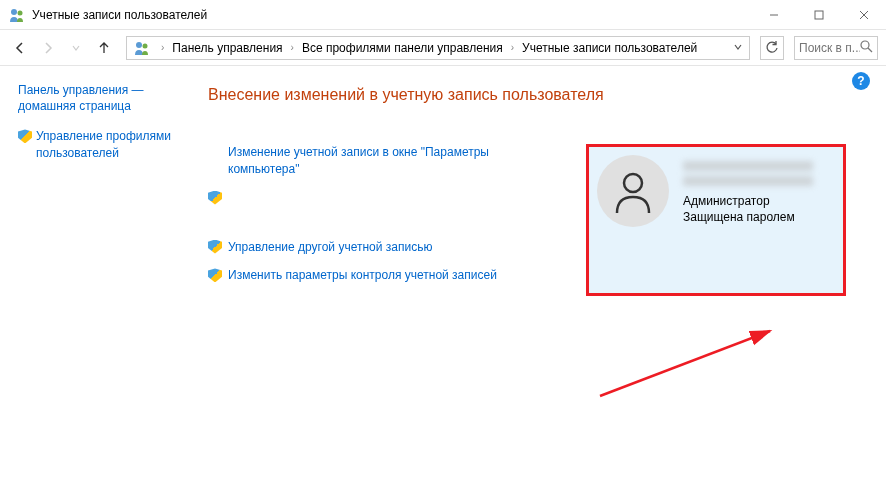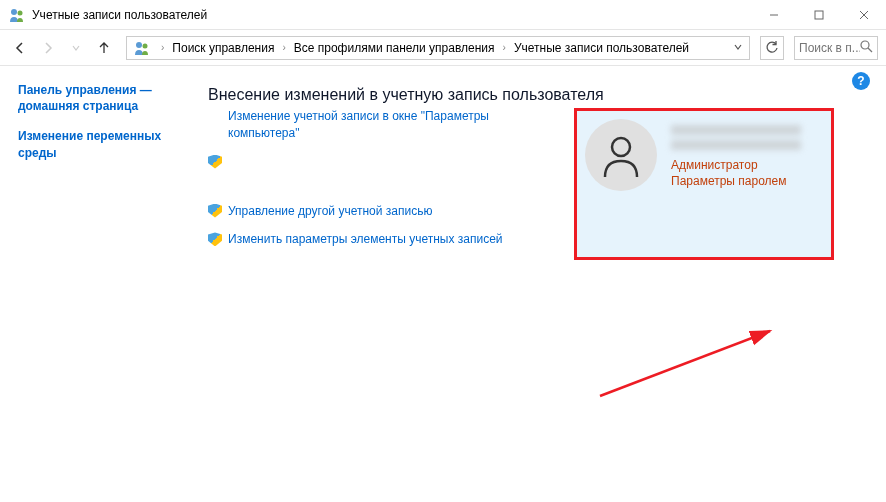--- a/index.html
+++ b/index.html
@@ -19,39 +19,39 @@
     .bc-chevron { color: #888; padding: 0 6px; font-size: 10px; }
     .bc-item { color: #000; padding: 0 2px; }
     .bc-spacer { flex: 1; }
     .bc-dropdown { width: 18px; text-align: center; color: #555; }
     .refresh-btn { width: 24px; height: 24px; display: flex; align-items: center; justify-content: center; color: #555; border: 1px solid #ccc; border-radius: 0; }
     .search-box { width: 84px; height: 24px; border: 1px solid #ccc; display: flex; align-items: center; padding: 0 4px; margin-left: 6px; }
     .search-input { border: none; outline: none; font-size: 12px; flex: 1; color: #888; width: 60px; background: transparent; }
     .search-icon { color: #666; }
     
     .content-wrap { display: flex; height: calc(100% - 66px); position: relative; }
-    .sidebar { width: 200px; padding: 16px 8px 16px 18px; font-weight: bold; }
+    .sidebar { width: 200px; padding: 16px 8px 16px 18px; }
     .sidebar-link { display: block; font-size: 12px; color: #0066cc; margin-bottom: 14px; line-height: 1.35; cursor: pointer; padding-left: 18px; position: relative; }
     .sidebar-link.has-shield::before { content: ""; position: absolute; left: 0; top: 1px; width: 14px; height: 14px; background: linear-gradient(135deg, #4aa3df 0 50%, #ffc20e 50% 100%); clip-path: polygon(50% 0, 100% 15%, 100% 60%, 50% 100%, 0 60%, 0 15%); }
     .sidebar-link.no-shield { padding-left: 0; }
     
     .main { flex: 1; padding: 20px 24px 20px 8px; position: relative; }
-    .page-title { font-size: 16px; color: #0f172a; font-weight: 400; margin-bottom: 4px; }
-    .main-columns { display: flex; gap: 36px; }
+    .page-title { font-size: 16px; color: #c2410c; font-weight: 400; margin-bottom: 40px; }
+    .main-columns { display: flex; gap: 48px; }
     .actions-col { flex: 1; max-width: 330px; }
     .action-link { display: flex; align-items: flex-start; font-size: 12px; color: #0066cc; margin-bottom: 12px; cursor: pointer; line-height: 1.4; }
     .action-link .shield { width: 14px; height: 14px; margin-right: 6px; flex-shrink: 0; background: linear-gradient(135deg, #4aa3df 0 50%, #ffc20e 50% 100%); clip-path: polygon(50% 0, 100% 15%, 100% 60%, 50% 100%, 0 60%, 0 15%); margin-top: 1px; }
     .action-link .shield.hidden { background: transparent; }
     .extra-actions { margin-top: 34px; }
     
     .account-card { width: 260px; border: 3px solid #ed1c24; background: #e6f3fc; padding: 8px; display: flex; align-items: flex-start; gap: 14px; }
     .avatar { width: 72px; height: 72px; border-radius: 50%; background: #e0e0e0; display: flex; align-items: center; justify-content: center; }
     .account-info { padding-top: 6px; }
     .acct-name { font-size: 12px; color: #888; filter: blur(3px); width: 130px; height: 28px; background: repeating-linear-gradient(#bbb, #bbb 10px, transparent 10px, transparent 15px); opacity: .55; margin-bottom: 4px; }
-    .acct-role, .acct-status { font-size: 12px; color: #c2410c; line-height: 1.35; }
+    .acct-role, .acct-status { font-size: 12px; color: #000000; line-height: 1.35; }
     
     .help-icon { position: absolute; top: 6px; right: 16px; width: 18px; height: 18px; border-radius: 50%; background: #1e88e5; color: #fff; font-size: 12px; display: flex; align-items: center; justify-content: center; font-weight: bold; cursor: pointer; }
     
     .annot-arrow { position: absolute; left: 390px; top: 260px; pointer-events: none; }
   </style>
 </head>
 <body>
 
 <div class="titlebar">
   <span class="titlebar-icon">
@@ -108,21 +108,21 @@
   <div class="breadcrumb">
     <span class="bc-icon">
       <svg width="16" height="16" viewBox="0 0 16 16">
           <circle cx="5" cy="5" r="3" fill="#5b9bd5"></circle>
           <circle cx="11" cy="6" r="2.5" fill="#70ad47"></circle>
           <path d="M1 15 Q1 10 5 10 Q9 10 9 15 Z" fill="#5b9bd5"></path>
           <path d="M8 15 Q8 11 11 11 Q14 11 14 15 Z" fill="#70ad47"></path>
         </svg>
     </span>
     <span class="bc-chevron">›</span>
-    <span class="bc-item">Поиск управления</span>
+    <span class="bc-item">Панель управления</span>
     <span class="bc-chevron">›</span>
     <span class="bc-item">Все профилями панели управления</span>
     <span class="bc-chevron">›</span>
     <span class="bc-item">Учетные записи пользователей</span>
     <span class="bc-spacer"></span>
     <span class="bc-dropdown"><svg width="10" height="10" viewBox="0 0 10 10">
           <path d="M2 3 L5 7 L8 3" fill="none" stroke="#555" stroke-width="1.2"></path>
         </svg></span>
   </div>
 
@@ -140,21 +140,21 @@
           <line x1="8" y1="8" x2="12" y2="12" stroke="#777" stroke-width="1.2"></line>
         </svg></span>
   </div>
 </div>
 
 <div class="content-wrap">
   <span class="help-icon">?</span>
 
   <div class="sidebar">
     <a class="sidebar-link no-shield">Панель управления — домашняя страница</a>
-    <a class="sidebar-link no-shield">Изменение переменных среды</a>
+    <a class="sidebar-link has-shield">Управление профилями пользователей</a>
   </div>
 
   <div class="main">
     <h1 class="page-title">Внесение изменений в учетную запись пользователя</h1>
 
     <div class="main-columns">
       <div class="actions-col">
         <a class="action-link">
           <span class="shield hidden"></span>
           <span>Изменение учетной записи в окне "Параметры компьютера"</span>
@@ -162,36 +162,36 @@
         <a class="action-link">
           <span class="shield"></span>
         </a>
         <div class="extra-actions">
           <a class="action-link">
             <span class="shield"></span>
             <span>Управление другой учетной записью</span>
           </a>
           <a class="action-link">
             <span class="shield"></span>
-            <span>Изменить параметры элементы учетных записей</span>
+            <span>Изменить параметры контроля учетной записей</span>
           </a>
         </div>
       </div>
 
       <div class="account-card">
         <div class="avatar">
           <svg width="48" height="48" viewBox="0 0 48 48">
               <circle cx="24" cy="16" r="9" fill="none" stroke="#333" stroke-width="2.5"></circle>
               <path d="M8 46 Q8 30 24 30 Q40 30 40 46" fill="none" stroke="#333" stroke-width="2.5"></path>
             </svg>
         </div>
         <div class="account-info">
           <div class="acct-name"></div>
           <div class="acct-role">Администратор</div>
-          <div class="acct-status">Параметры паролем</div>
+          <div class="acct-status">Защищена паролем</div>
         </div>
       </div>
     </div>
 
     <svg class="annot-arrow" width="200" height="80">
       <defs>
           <marker id="ah" markerWidth="10" markerHeight="10" refX="8" refY="3" orient="auto">
             <path d="M0,0 L9,3 L0,6 Z" fill="#ed1c24"></path>
           </marker>
         </defs>

